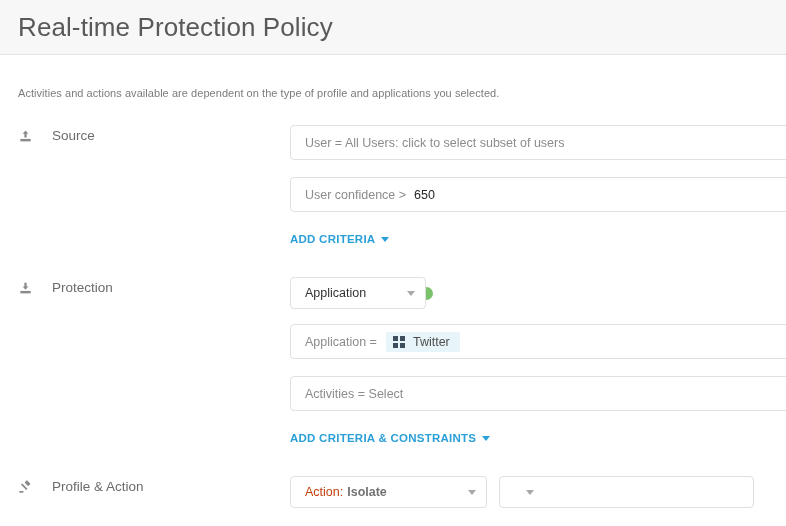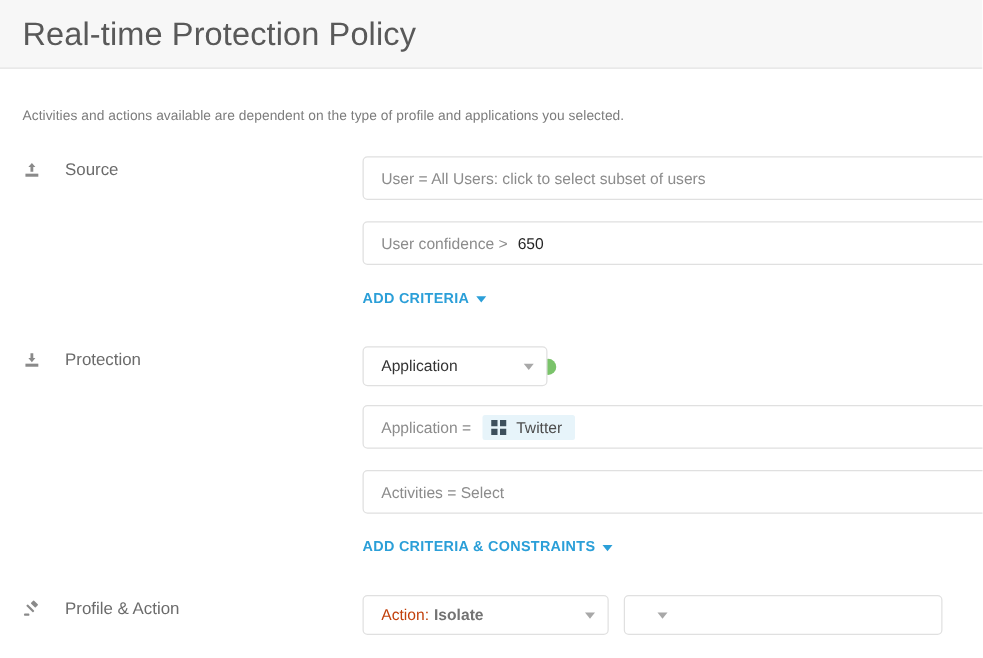--- a/index.html
+++ b/index.html
@@ -139,21 +139,21 @@
     z-index: 2;
   }
   .select-box .sel-caret {
     width: 0;
     height: 0;
     border-left: 4px solid transparent;
     border-right: 4px solid transparent;
     border-top: 5px solid #a8a8a8;
     margin-left: 12px;
   }
-  .select-app { width: 148px; }
+  .select-app { width: 136px; }
 
   .green-dot {
     width: 13px;
     height: 13px;
     border-radius: 50%;
     background: #7ac36a;
     display: inline-block;
     position: relative;
     left: -6px;
     z-index: 1;

